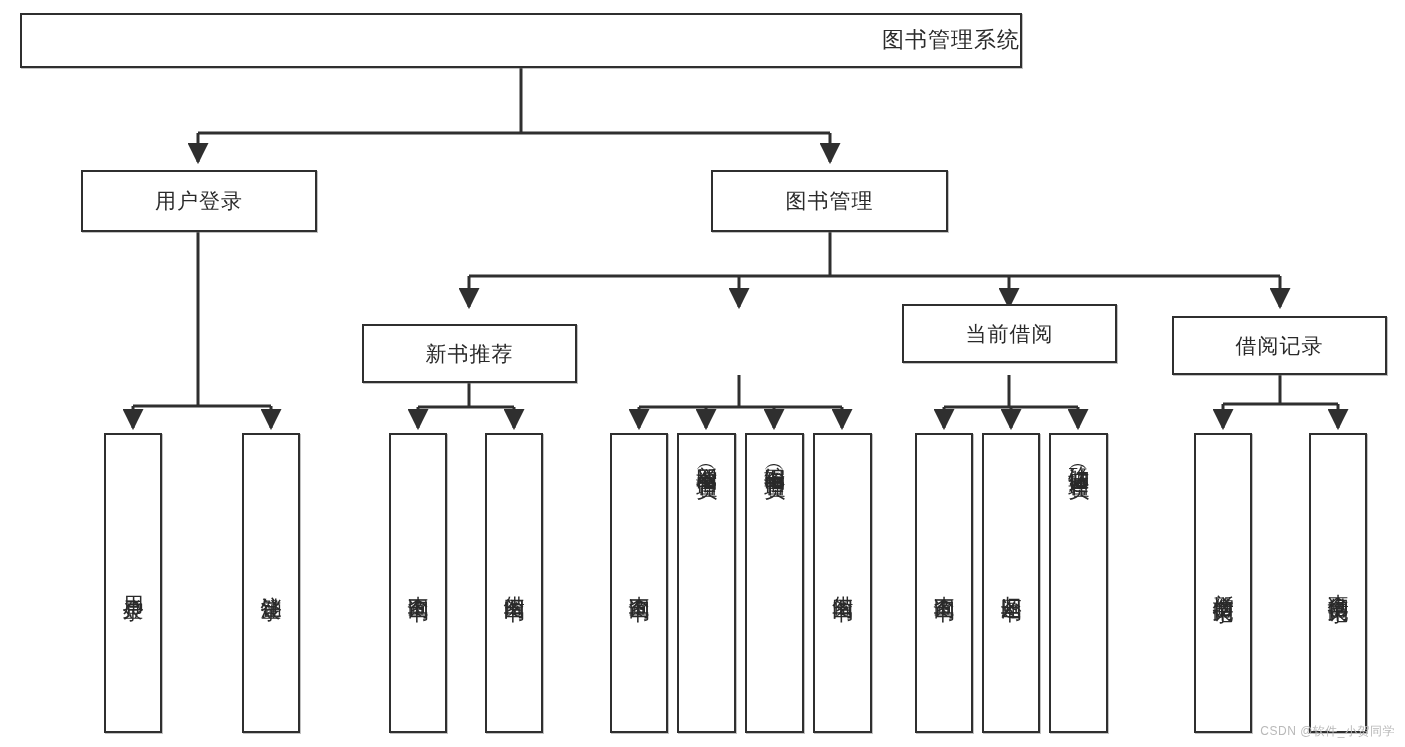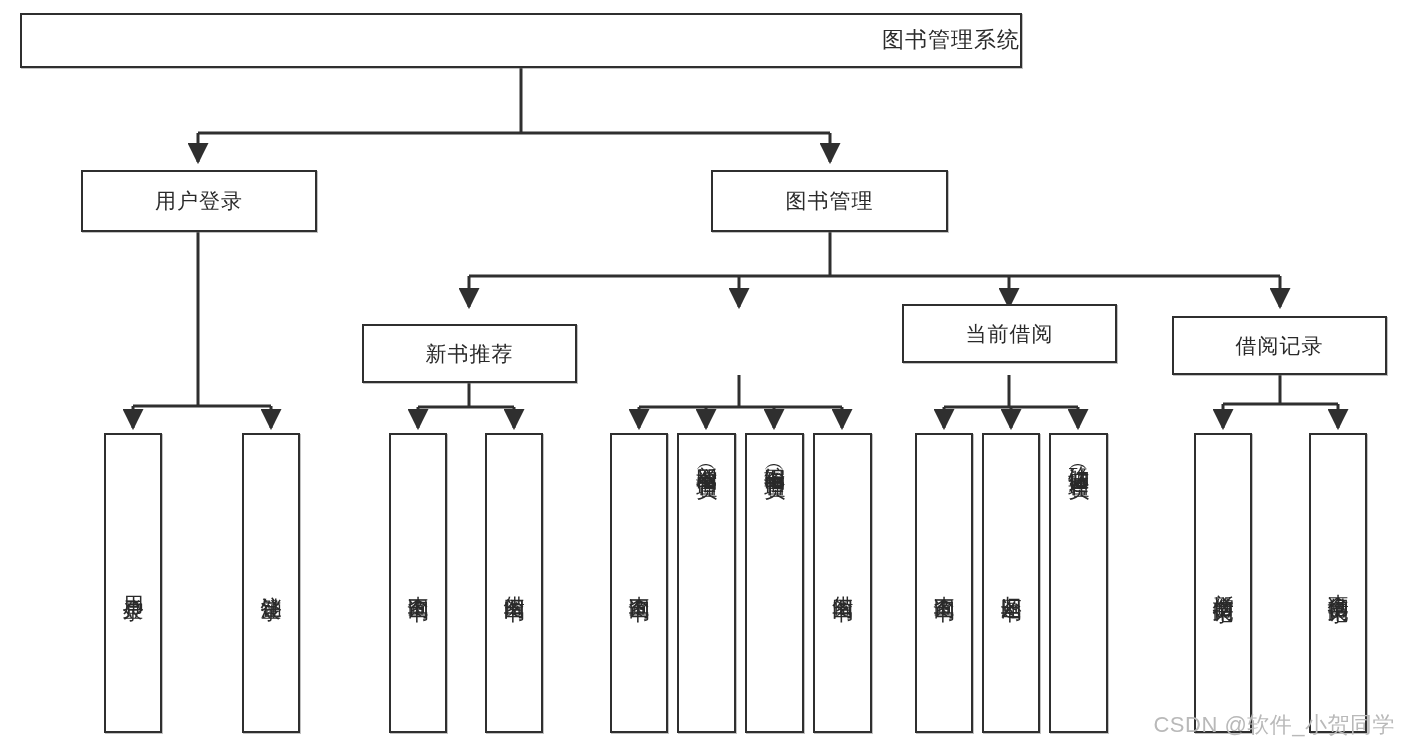--- a/index.html
+++ b/index.html
@@ -57,21 +57,21 @@
     color: #2a2a2a;
   }
   .node.vert.centered {
     align-items: center;
     padding-top: 0;
   }
   .watermark {
     position: absolute;
     right: 10px;
     bottom: 7px;
-    font-size: 22px;
+    font-size: 12px;
     color: #b9b9b9;
     letter-spacing: 0.5px;
     white-space: nowrap;
   }
 </style>
 </head>
 <body>
 
 <div id="canvas">
 

